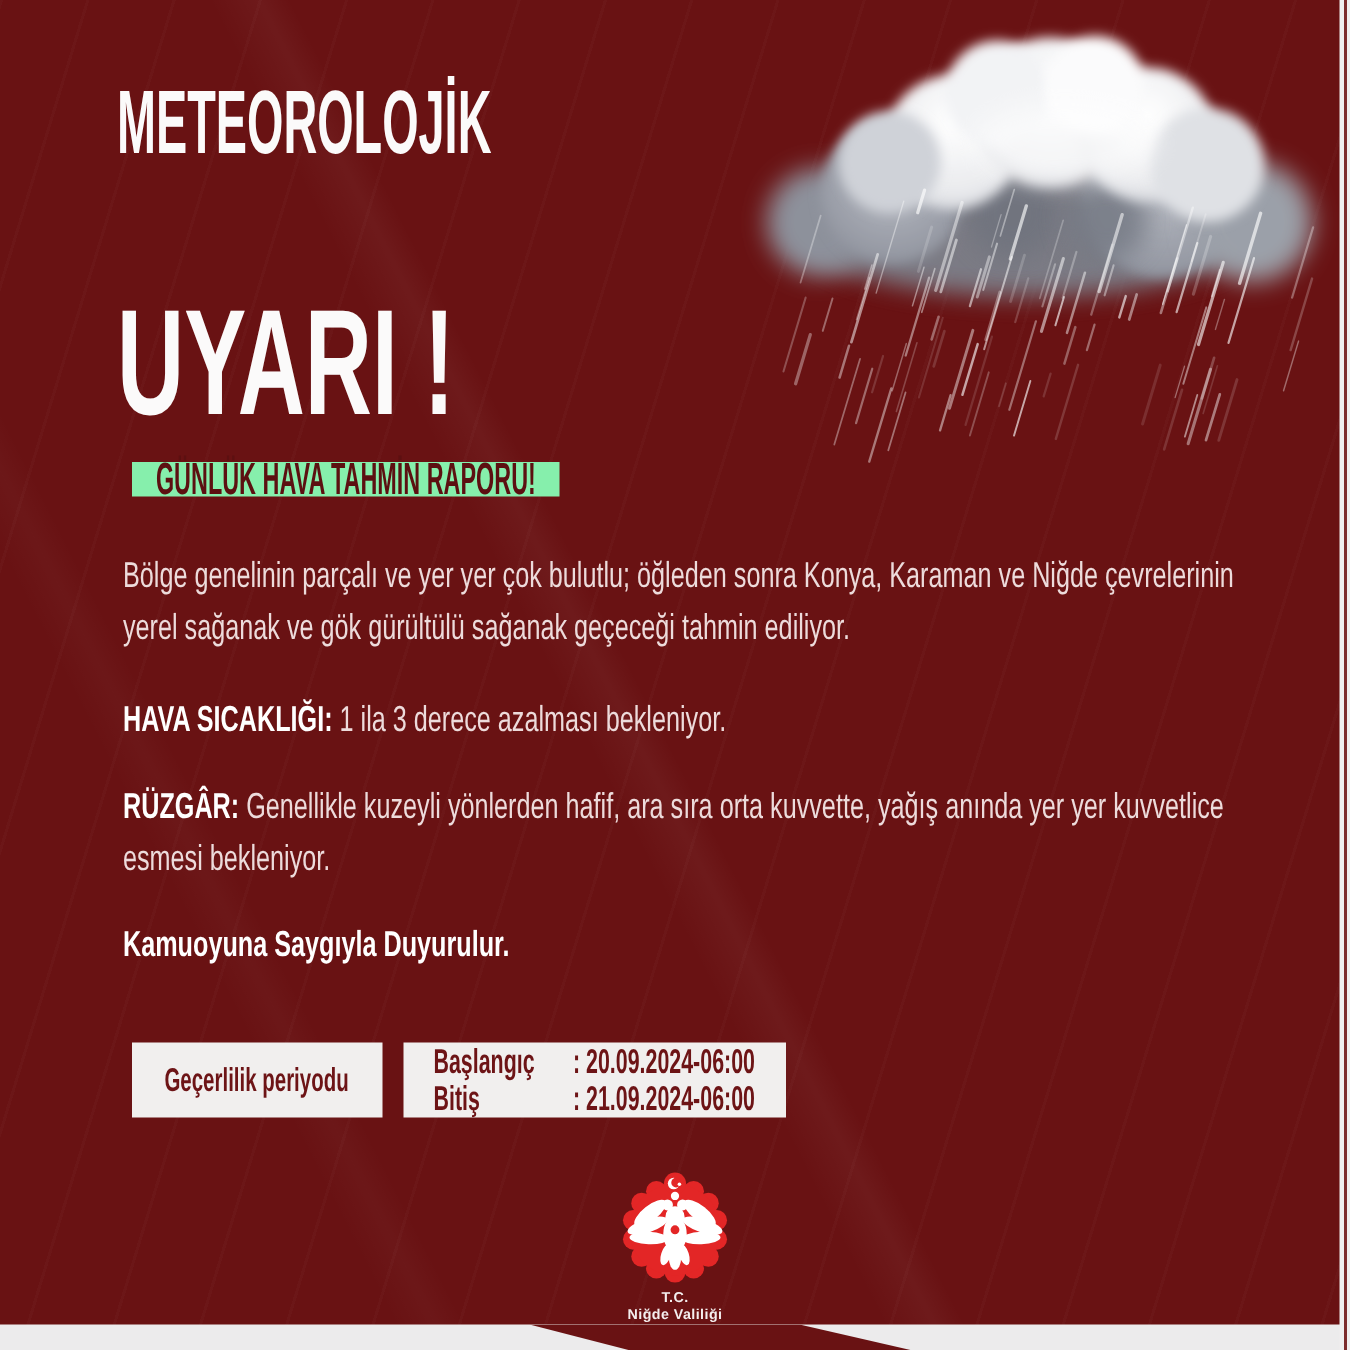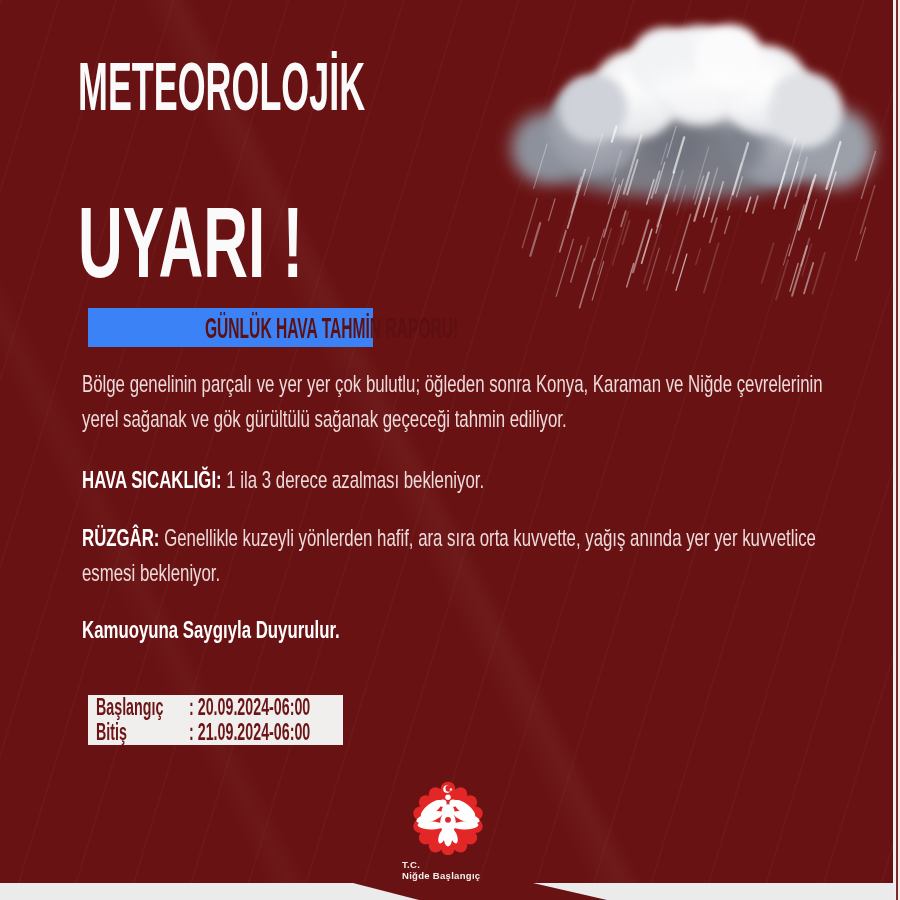--- a/index.html
+++ b/index.html
@@ -12,48 +12,48 @@
   .poster::before{
     content:"";position:absolute;inset:0;z-index:1;pointer-events:none;
     background:
       linear-gradient(63deg, transparent 44%, rgba(255,255,255,0.035) 46.5%, transparent 48%),
       linear-gradient(63deg, transparent 20%, rgba(255,255,255,0.025) 22%, transparent 23.5%),
       repeating-linear-gradient(107deg, rgba(255,255,255,0.018) 0 2px, transparent 2px 55px);
   }
   .layer{position:absolute;z-index:2;}
 
   
-  .title1{left:78px;top:52px;font-size:69px;line-height:1;font-weight:bold;color:#fbfafa;white-space:nowrap;}
+  .title1{left:78px;top:52px;font-size:60px;line-height:1;font-weight:bold;color:#fbfafa;white-space:nowrap;}
   .title2{left:78px;top:148px;font-size:100px;line-height:1;font-weight:bold;color:#fbfafa;white-space:nowrap;margin-top:44px;}
   .title1 .sq,.title2 .sq{display:inline-block;transform-origin:0 0;}
   .title1 .sq{transform:scaleX(0.52);}
   .title2 .sq{transform:scaleX(0.62);}
 
   
-  .badge{left:88px;top:308px;width:285px;height:39px;background:#3b82f6;
-    display:flex;align-items:center;justify-content:flex-start;}
+  .badge{left:88px;top:308px;width:285px;height:23px;background:#86efac;
+    display:flex;align-items:center;justify-content:center;}
   .badge .sq{font-size:30px;font-weight:bold;color:#5c1011;transform:scaleX(0.52);white-space:nowrap;}
 
   
   .para{left:82px;color:#eddbdb;font-size:24px;line-height:35px;}
   .para .sq{display:block;width:1100px;transform:scaleX(0.70);transform-origin:0 0;}
   .para .lbl{font-weight:bold;color:#ffffff;}
   .closing{left:82px;top:616px;font-size:24px;font-weight:bold;color:#ffffff;}
   .closing .sq{display:inline-block;transform:scaleX(0.70);transform-origin:0 0;white-space:nowrap;}
 
   
   .validity{left:88px;top:695px;display:flex;align-items:center;gap:14px;}
   .vbox1{width:167px;height:50px;background:#f1efee;display:flex;align-items:center;justify-content:center;}
   .vbox1 .sq{font-size:22px;font-weight:bold;color:#6d1416;transform:scaleX(0.62);white-space:nowrap;}
-  .vbox2{width:255px;height:50px;background:#f1efee;display:flex;align-items:center;padding-left:8px;box-sizing:border-box;}
+  .vbox2{width:255px;height:50px;background:#f1efee;display:flex;align-items:center;padding-left:20px;box-sizing:border-box;}
   .vbox2 .sq{display:grid;grid-template-columns:150px auto;line-height:25px;
     font-size:23px;font-weight:bold;color:#6d1416;transform:scaleX(0.62);transform-origin:0 50%;white-space:nowrap;}
 
   
-  .emblem-wrap{left:402px;top:781px;width:96px;text-align:left;z-index:3;}
+  .emblem-wrap{left:402px;top:781px;width:96px;text-align:center;z-index:3;}
   .org{color:#f4eeee;font-size:9.5px;font-weight:bold;line-height:11px;letter-spacing:0.3px;}
 
   
   .band{left:0;bottom:0;width:900px;height:17px;background:#ecebec;z-index:2;}
   .band-notch{position:absolute;left:0;top:0;width:900px;height:17px;background:#691213;
     clip-path:polygon(353px 0px,533px 0px,607px 17px,419px 17px);}
   .edge-strip{top:0;right:0;width:7px;height:900px;background:#efeeee;z-index:6;}
   .edge-strip::after{content:"";position:absolute;top:0;left:3px;width:1.5px;height:100%;background:#7c2b2b;}
 
   .cloud-wrap{left:475px;top:0;width:425px;height:330px;z-index:2;}
@@ -214,20 +214,23 @@
       <span class="lbl">RÜZGÂR:</span>
       <span>Genellikle kuzeyli yönlerden hafif, ara sıra orta kuvvette, yağış anında yer yer kuvvetlice esmesi bekleniyor.</span>
     </span>
   </div>
 
   <div class="layer closing">
     <span class="sq">Kamuoyuna Saygıyla Duyurulur.</span>
   </div>
 
   <div class="layer validity">
+    <div class="vbox1">
+      <span class="sq">Geçerlilik periyodu</span>
+    </div>
     <div class="vbox2">
       <span class="sq">
         <span>Başlangıç</span>
         <span>: 20.09.2024-06:00</span>
         <span>Bitiş</span>
         <span>: 21.09.2024-06:00</span>
       </span>
     </div>
   </div>
 
@@ -274,21 +277,21 @@
           <ellipse cx="70" cy="39" rx="15" ry="5" transform="rotate(18 70 39)"></ellipse>
           <ellipse cx="69" cy="48" rx="14" ry="4.5" transform="rotate(-2 69 48)"></ellipse>
         </g>
         <ellipse cx="50" cy="62" rx="4.5" ry="9"></ellipse>
         <ellipse cx="43.5" cy="60" rx="3.5" ry="8" transform="rotate(18 43.5 60)"></ellipse>
         <ellipse cx="56.5" cy="60" rx="3.5" ry="8" transform="rotate(-18 56.5 60)"></ellipse>
       </g>
       <circle cx="50" cy="42" r="3.2" fill="#e32626"></circle>
     </svg>
     <div class="org">T.C.</div>
-    <div class="org">Niğde Başlangıç</div>
+    <div class="org">Niğde Valiliği</div>
   </div>
 
   <div class="layer band">
     <div class="band-notch"></div>
   </div>
 
   <div class="layer edge-strip"></div>
 
 </div>
 

